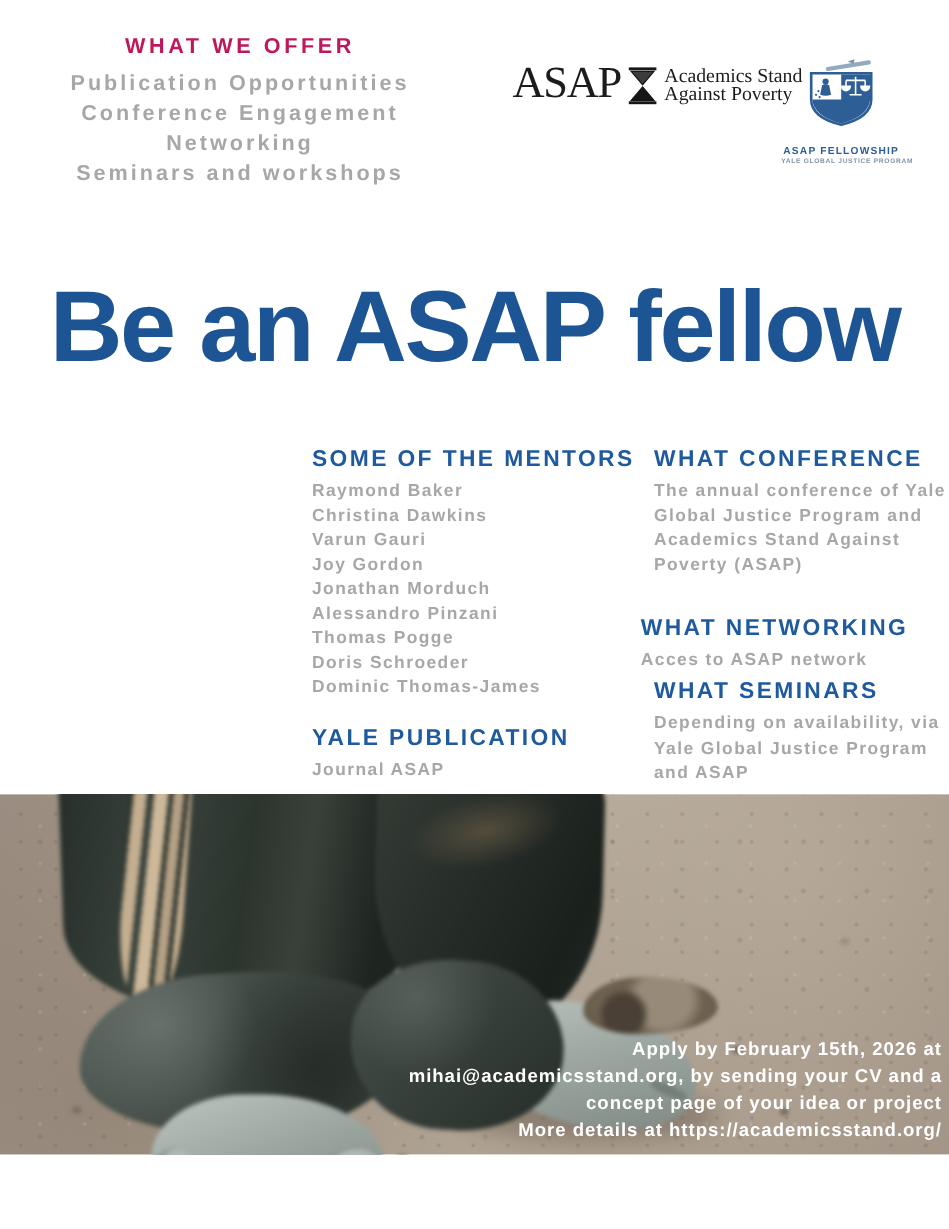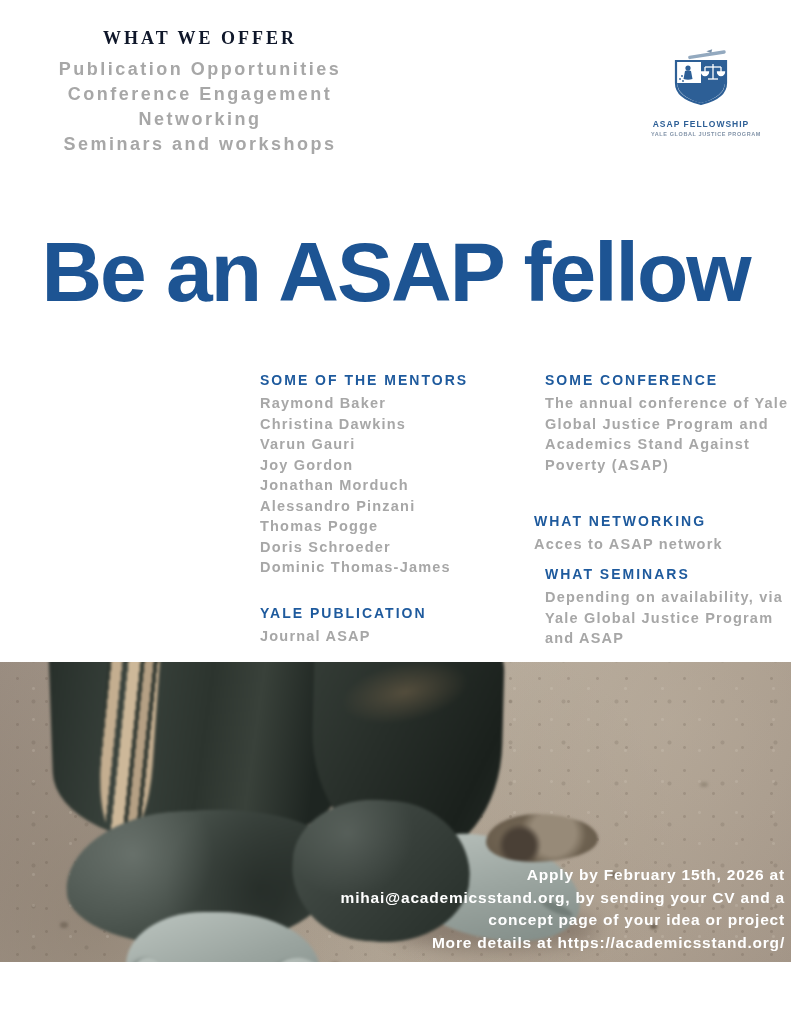--- a/index.html
+++ b/index.html
@@ -4,43 +4,42 @@
 <style>
   html,body{margin:0;padding:0;background:#fff;}
   .poster{
     position:relative;width:791px;height:1024px;background:#ffffff;
     font-family:"Liberation Sans",sans-serif;overflow:hidden;
   }
   
   .offer{position:absolute;left:15px;top:28px;width:370px;text-align:center;}
   .offer h2{
     margin:0 0 8px 0;font-size:18px;font-weight:700;letter-spacing:3px;
-    color:#0f172a;
-    font-family:Liberation Serif, serif;
+    color:#be185d;
   }
   .offer-item{
     font-size:18px;font-weight:700;letter-spacing:2.5px;color:#a7a7a7;
     line-height:25px;white-space:nowrap;
   }
   
   .asap-logo{position:absolute;left:427px;top:53px;display:flex;align-items:center;color:#1c1c1c;}
   .asap-wordmark{font-family:"Liberation Serif",serif;font-size:37px;letter-spacing:-1px;line-height:34px;}
   .hourglass{margin:2px 6px 0 5px;}
   .asap-tagline{font-family:"Liberation Serif",serif;font-size:16.5px;line-height:15.5px;}
   .fellowship-logo{position:absolute;left:651px;top:48px;width:100px;text-align:center;}
   .fellowship-name{font-size:8.5px;font-weight:700;letter-spacing:1px;color:#2d5f96;margin-top:3px;white-space:nowrap;}
   .fellowship-sub{font-size:5.5px;font-weight:700;letter-spacing:0.6px;color:#8293a8;margin-top:2px;white-space:nowrap;}
   
   .main-title{
     position:absolute;left:0;top:228px;width:791px;margin:0;text-align:center;
     font-size:84px;font-weight:700;letter-spacing:-2px;color:#1d5493;line-height:88px;
   }
   
   .info-block{position:absolute;}
-  .info-heading{font-size:14px;font-weight:700;letter-spacing:2px;color:#1e5a9d;margin:0 0 5px 0;white-space:nowrap;}
+  .info-heading{font-size:19px;font-weight:700;letter-spacing:2px;color:#1e5a9d;margin:0 0 5px 0;white-space:nowrap;}
   .info-body{font-size:14.5px;font-weight:700;letter-spacing:1.2px;color:#a7a7a7;line-height:20.5px;}
   .mentors{left:260px;top:372px;width:285px;}
   .publication{left:260px;top:605px;width:285px;}
   .conference{left:545px;top:372px;width:246px;}
   .networking{left:534px;top:513px;width:246px;}
   .seminars{left:545px;top:566px;width:250px;}
   
   .photo{
     position:absolute;left:0;top:662px;width:791px;height:300px;overflow:hidden;
     background:
@@ -140,20 +139,33 @@
 <div class="poster">
 
   <section class="offer">
     <h2>WHAT WE OFFER</h2>
     <div class="offer-item">Publication Opportunities</div>
     <div class="offer-item">Conference Engagement</div>
     <div class="offer-item">Networking</div>
     <div class="offer-item">Seminars and workshops</div>
   </section>
 
+  <div class="asap-logo">
+    <span class="asap-wordmark">ASAP</span>
+    <svg class="hourglass" width="25" height="31" viewBox="0 0 25 31">
+      <rect x="1" y="0" width="23" height="2.6" fill="#161616"></rect>
+      <rect x="1" y="28.4" width="23" height="2.6" fill="#161616"></rect>
+      <path d="M3,3.4 L22,3.4 L12.5,14.6 Z" fill="#3c3c3c" stroke="#161616" stroke-width="1"></path>
+      <path d="M12.5,16.4 L22,27.6 L3,27.6 Z" fill="#161616" stroke="#161616" stroke-width="1"></path>
+    </svg>
+    <span class="asap-tagline">
+      <span>Academics Stand</span><br>
+      <span>Against Poverty</span>
+    </span>
+  </div>
 
   <div class="fellowship-logo">
     <svg width="86" height="64" viewBox="0 0 86 64">
       <rect x="30" y="5" width="38" height="3.4" rx="1.6" transform="rotate(-9 49 7)" fill="#93a9bf"></rect>
       <path d="M49,3.2 l6,-1 l-1.5,3.6 Z" transform="rotate(-9 49 7)" fill="#7b92aa"></path>
       <path d="M18,13 h50 v22 q0,15 -25,21 q-25,-6 -25,-21 Z" fill="#ffffff" stroke="#2d5f96" stroke-width="2.2"></path>
       <rect x="43" y="14" width="24" height="22" fill="#2d5f96"></rect>
       <path d="M19,35 h48 q-1,14 -24,20 q-23,-6 -24,-20 Z" fill="#2d5f96"></path>
       <circle cx="30" cy="20" r="2.6" fill="#2d5f96"></circle>
       <path d="M27,23 q3,-1.5 6,0 l1.5,8 q-4.5,1.5 -9,0 Z" fill="#2d5f96"></path>
@@ -188,21 +200,21 @@
     <div class="info-body">Doris Schroeder</div>
     <div class="info-body">Dominic Thomas-James</div>
   </section>
 
   <section class="info-block publication">
     <h3 class="info-heading">YALE PUBLICATION</h3>
     <div class="info-body">Journal ASAP</div>
   </section>
 
   <section class="info-block conference">
-    <h3 class="info-heading">SOME CONFERENCE</h3>
+    <h3 class="info-heading">WHAT CONFERENCE</h3>
     <div class="info-body">The annual conference of Yale Global Justice Program and Academics Stand Against Poverty (ASAP)</div>
   </section>
 
   <section class="info-block networking">
     <h3 class="info-heading">WHAT NETWORKING</h3>
     <div class="info-body">Acces to ASAP network</div>
   </section>
 
   <section class="info-block seminars">
     <h3 class="info-heading">WHAT SEMINARS</h3>

